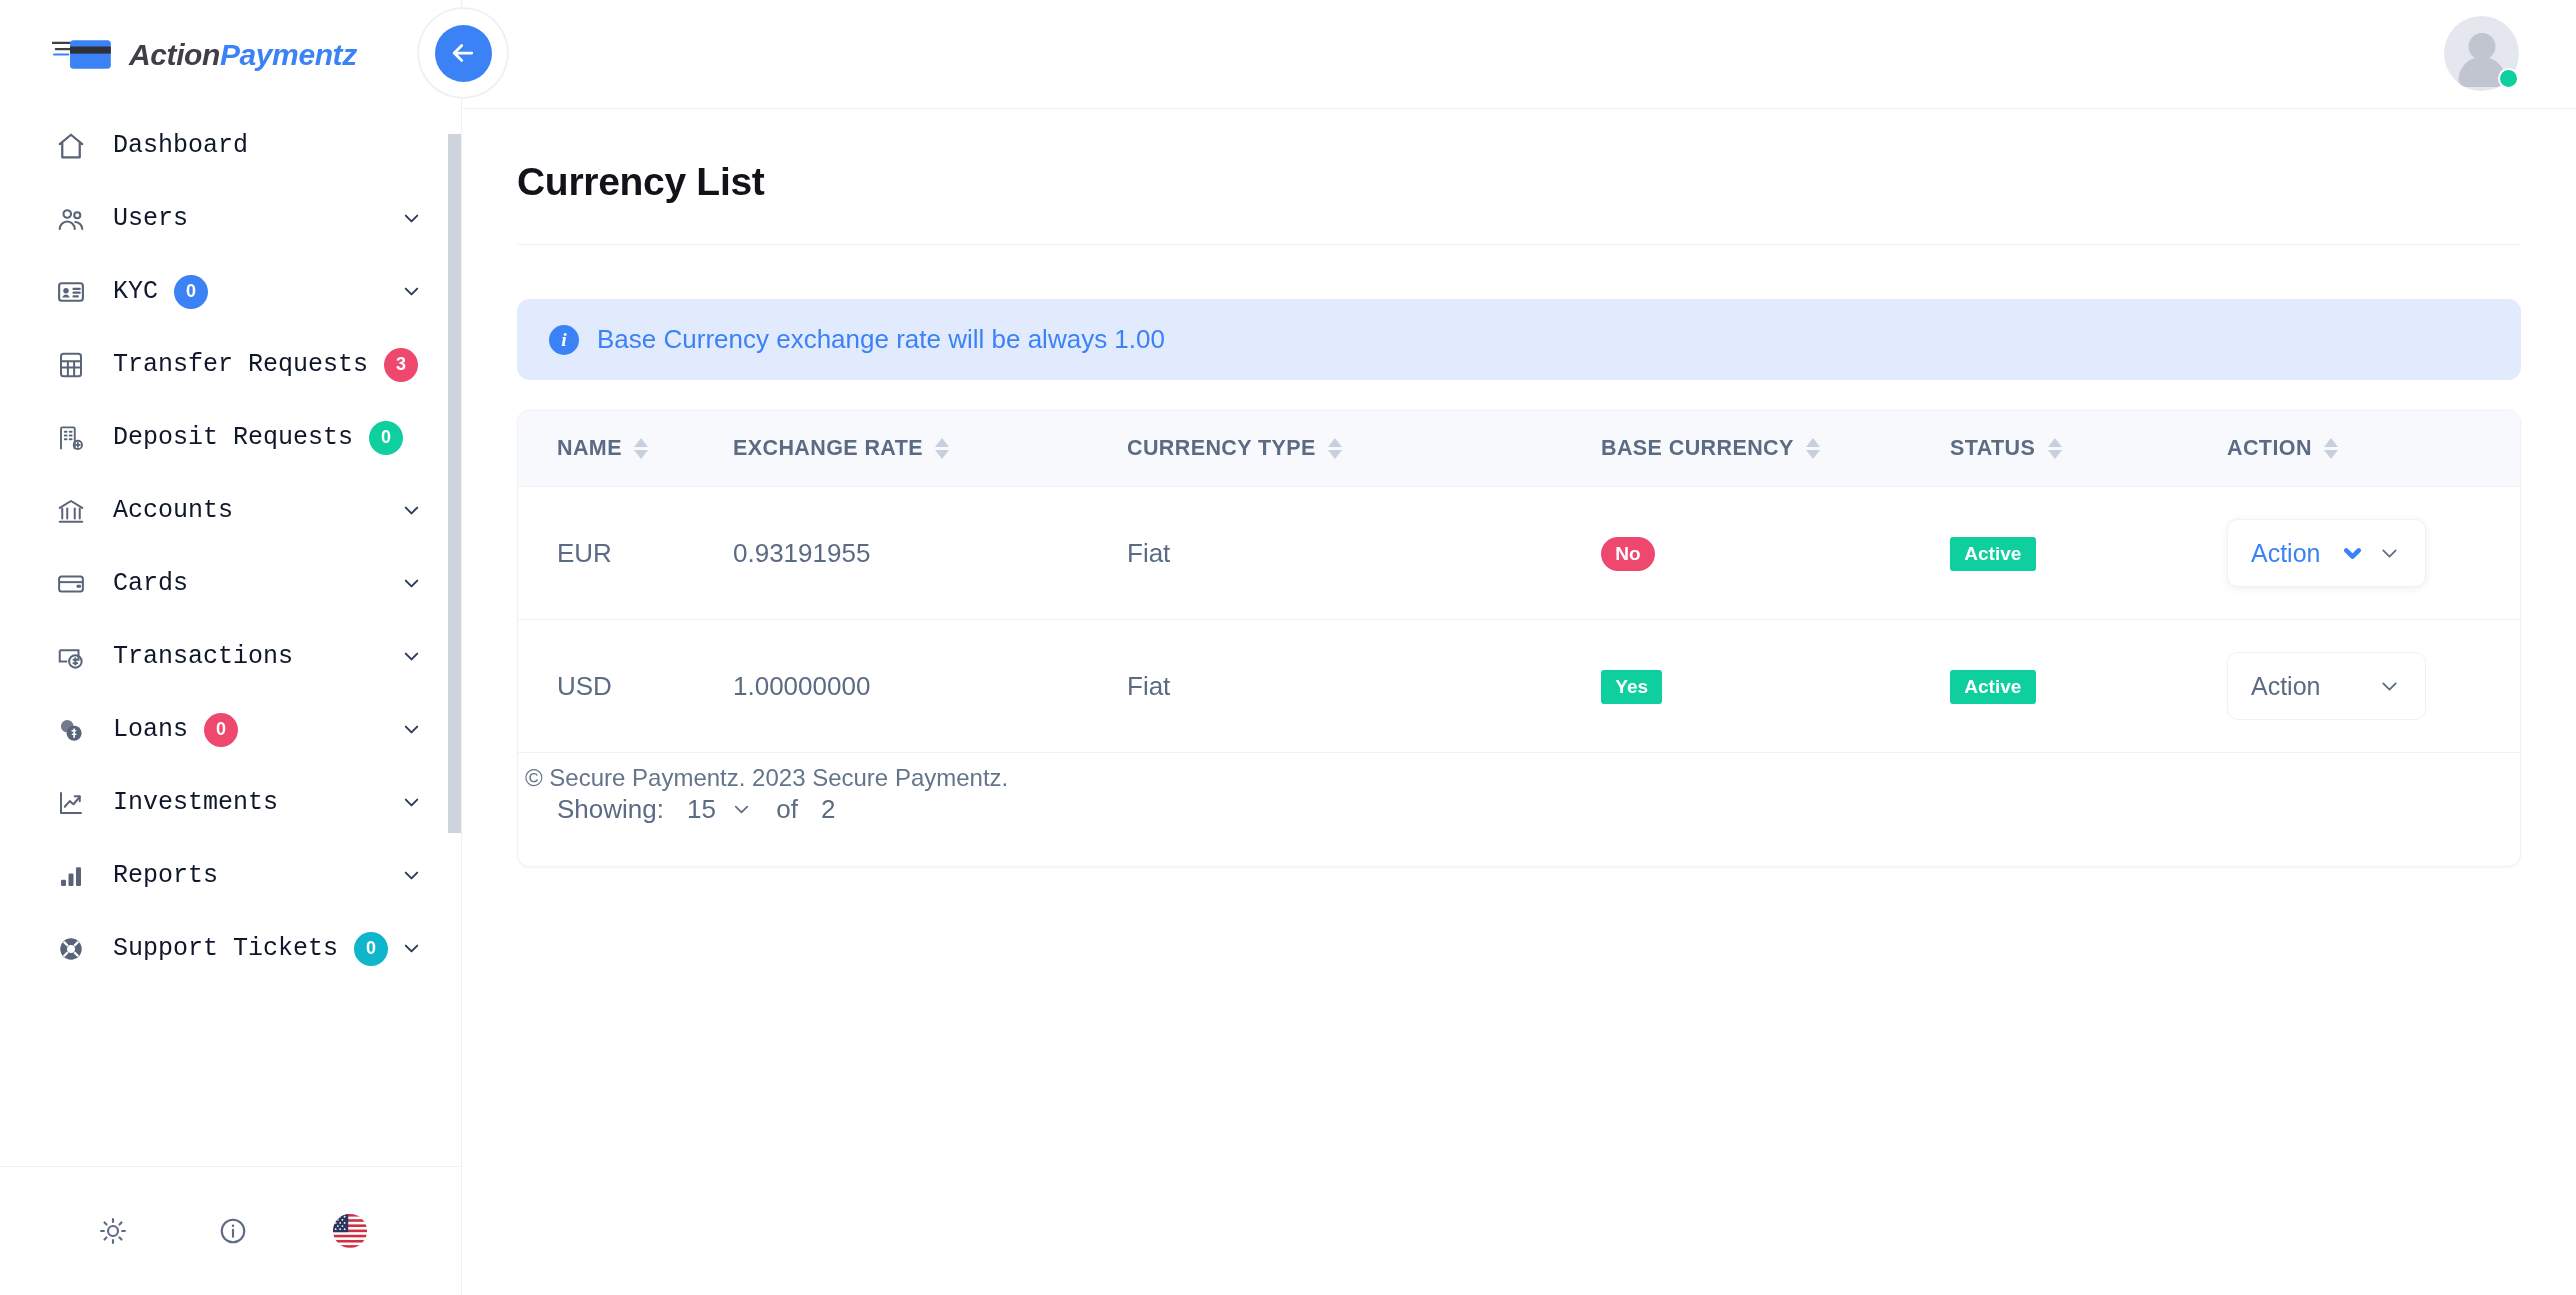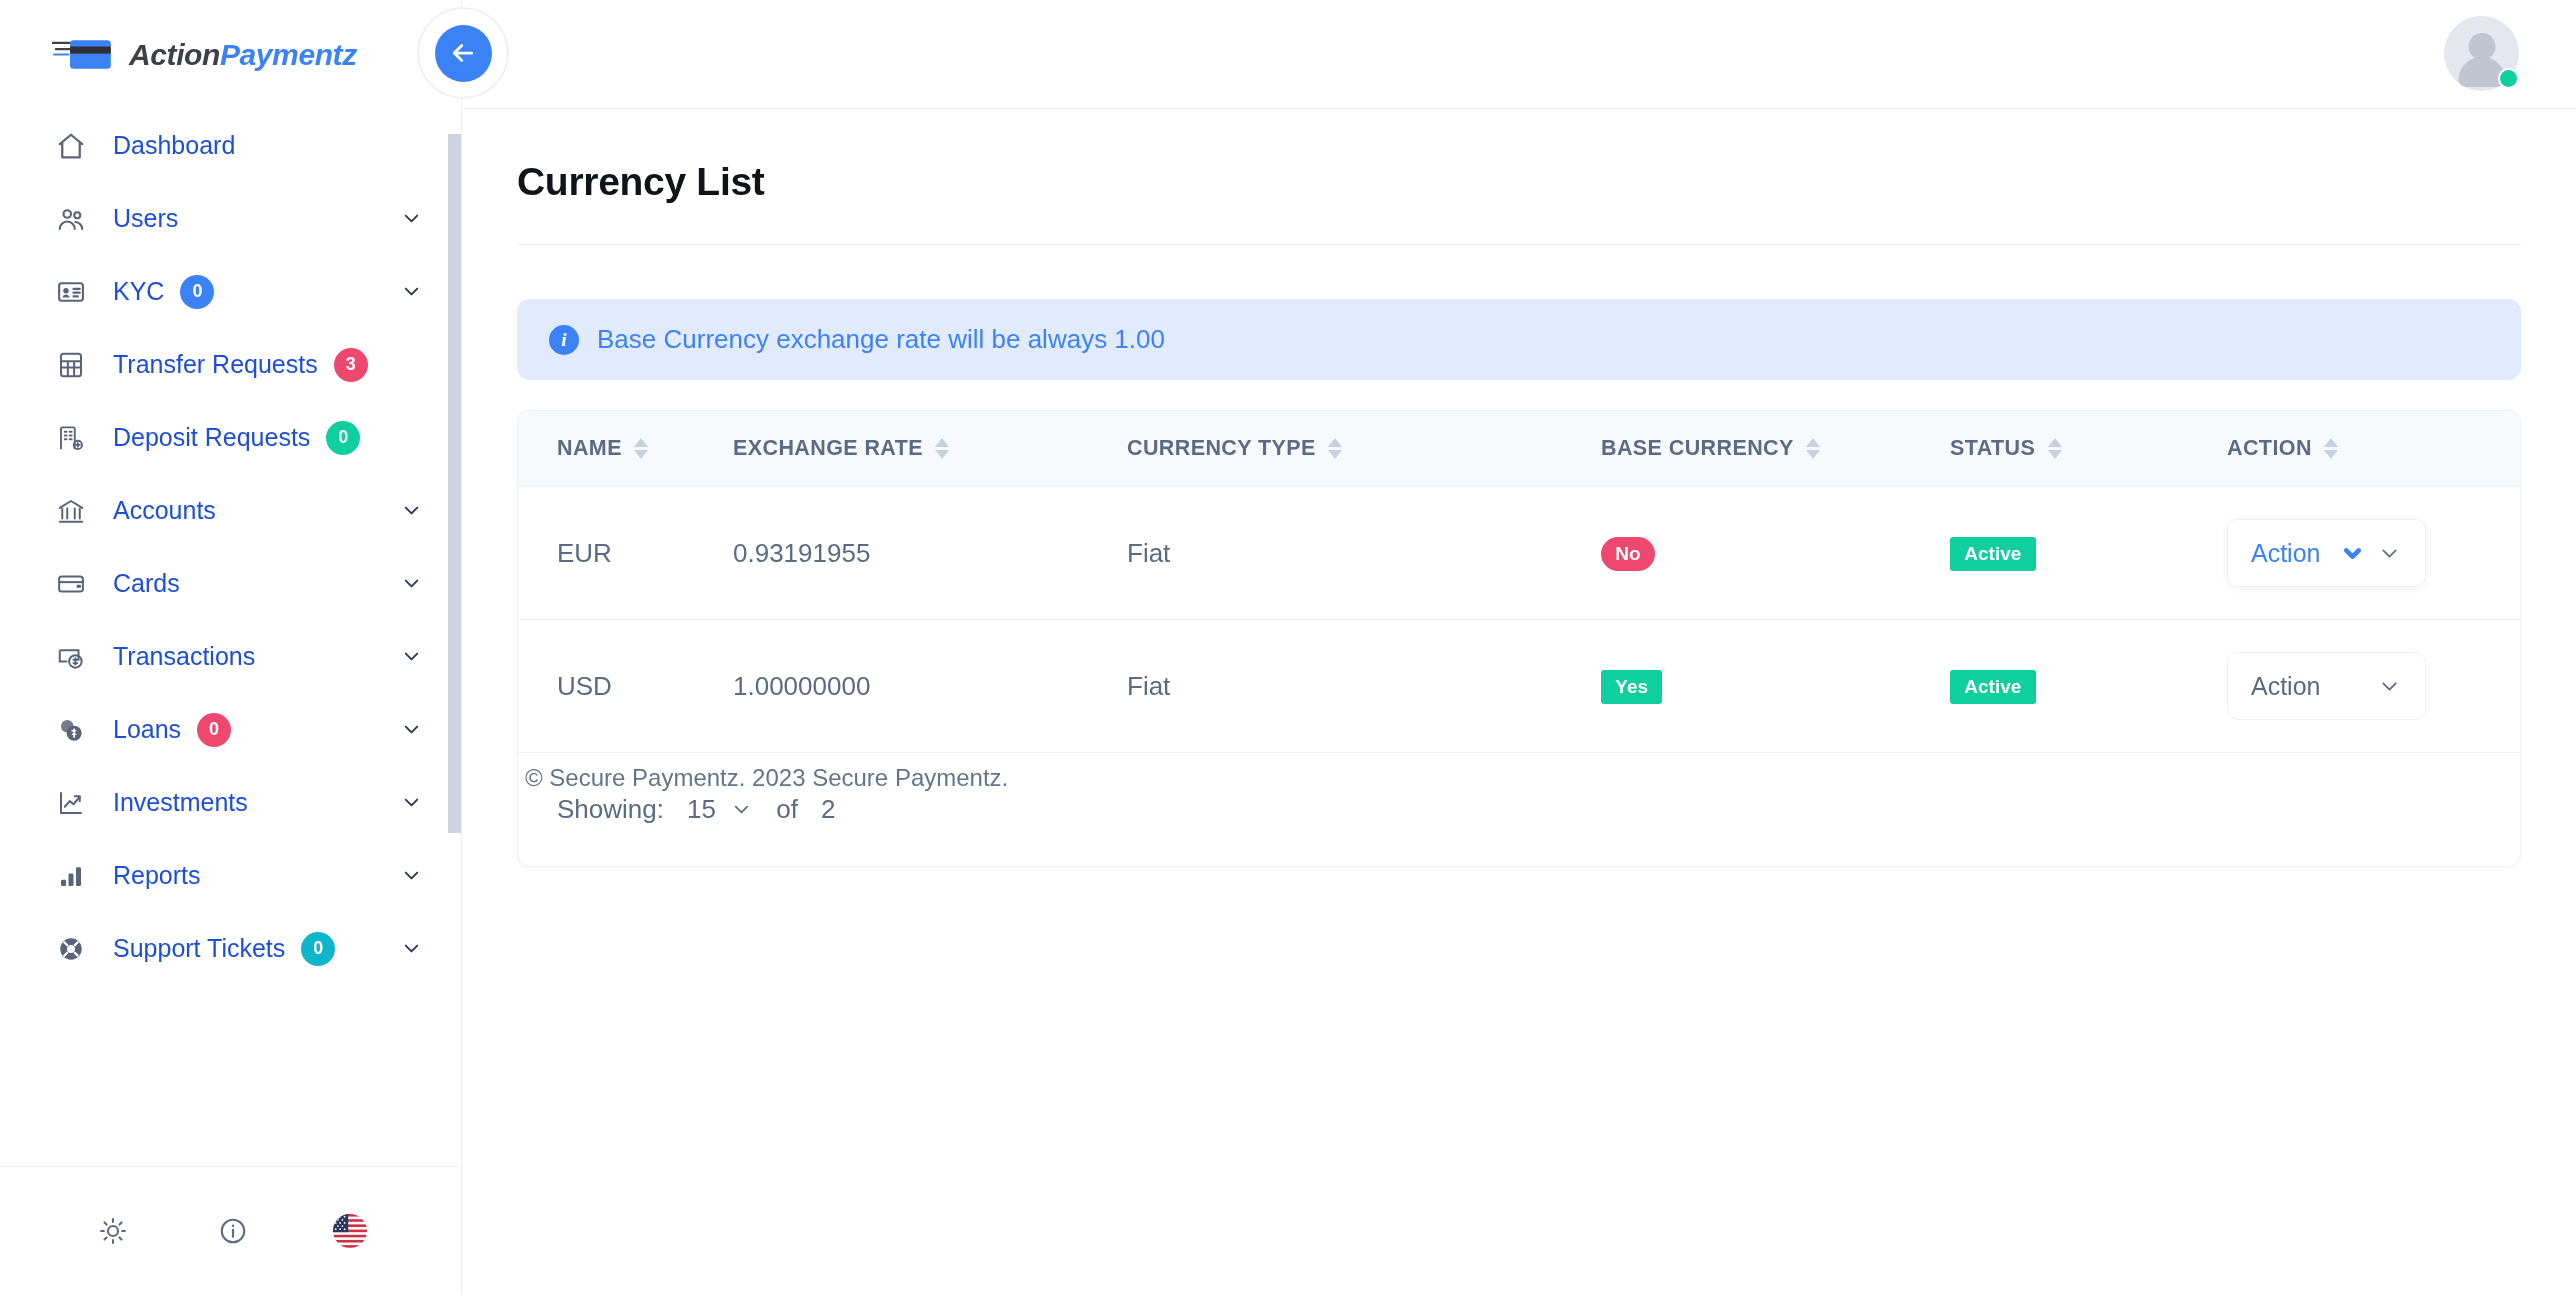--- a/index.html
+++ b/index.html
@@ -37,21 +37,21 @@
     padding: 0 39px 0 52px;
     color: #1b2559;
     font-size: 25px;
   }
   .nav-ico {
     width: 38px; height: 38px; flex: none; margin-right: 23px;
     display: flex; align-items: center; justify-content: center;
     color: #5a6478;
   }
   .nav-ico svg { width: 30px; height: 30px; display: block; }
-  .nav-label { font-size: 25px; color: #1d4ed8; white-space: nowrap; }
+  .nav-label { font-size: 25px; color: #0f172a; white-space: nowrap; font-family: Liberation Mono, monospace; }
   .nav-badge {
     margin-left: 16px; min-width: 34px; height: 34px; border-radius: 17px;
     display: inline-flex; align-items: center; justify-content: center;
     color: #fff; font-size: 18px; font-weight: 700; padding: 0 10.7px;
   }
   .nav-caret { margin-left: auto; color: #2b3a5c; display: flex; }
   .nav-caret svg { width: 23px; height: 23px; display:block; }
 
   .nav-section {
     padding: 0 52px; height: 77px; display: flex; align-items: center;

